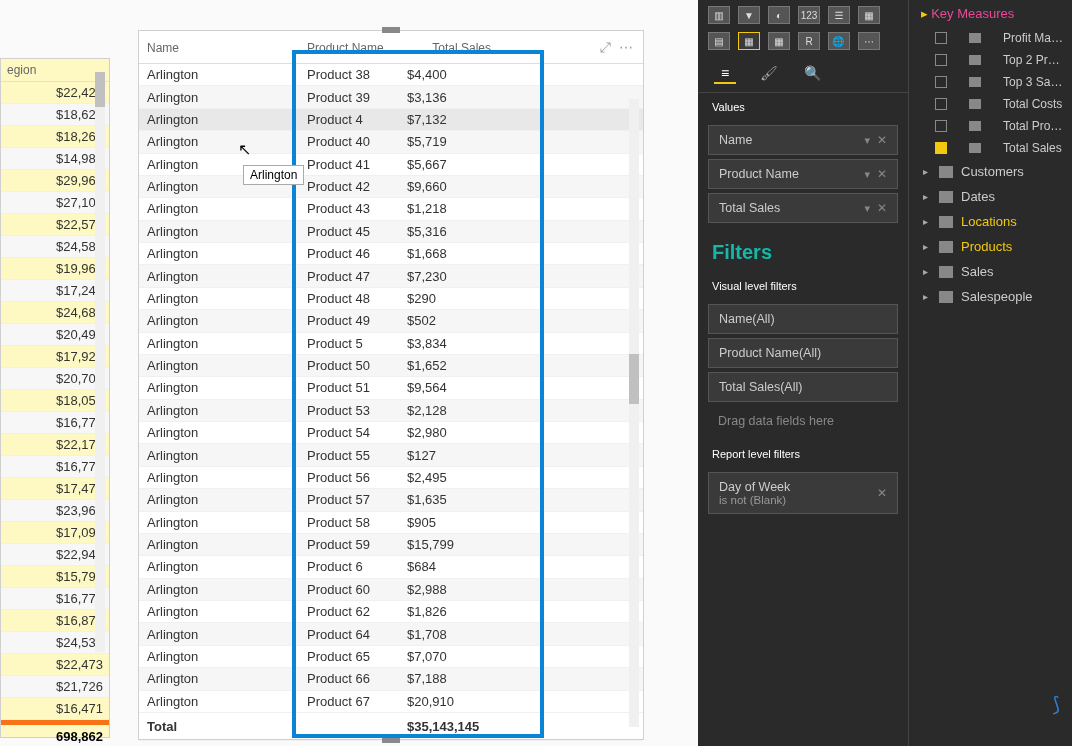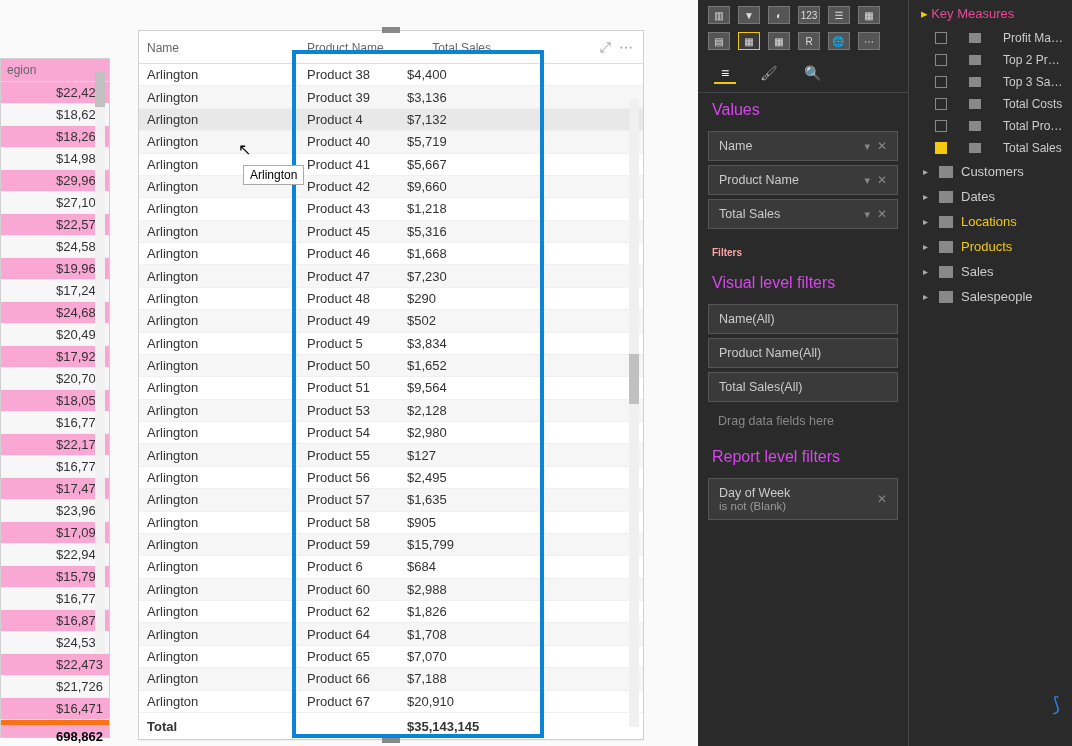--- a/index.html
+++ b/index.html
@@ -1,18 +1,18 @@
 <!DOCTYPE html>
 <html><head>
 <meta charset="utf-8">
 <style>
 *{box-sizing:border-box;margin:0;padding:0;font-family:'Segoe UI',Arial,sans-serif}
 body{background:#f9f9f9;width:1072px;height:746px;overflow:hidden;position:relative}
 .canvas{position:absolute;left:0;top:0;width:698px;height:746px;background:#fafafa}
-.left-table{position:absolute;left:0;top:58px;width:110px;height:680px;background:#f9a8d4;border:1px solid #d0d0d0;font-size:13px}
+.left-table{position:absolute;left:0;top:58px;width:110px;height:680px;background:#fef9c3;border:1px solid #d0d0d0;font-size:13px}
 .left-table .hdr{padding:4px 6px;color:#666;border-bottom:1px solid #e0e0e0;font-size:12px}
 .left-table .row{padding:3px 6px;text-align:right;color:#333;border-bottom:1px solid #f0f0f0}
 .left-table .row:nth-child(even){background:#f7f7f7}
 .left-table .total{font-weight:bold;border-top:5px solid #f97316;padding:4px 6px;text-align:right}
 .left-scroll{position:absolute;left:95px;top:72px;width:10px;height:580px;background:#f0f0f0}
 .left-scroll .thumb{position:absolute;top:0;width:10px;height:35px;background:#c0c0c0}
 .main-visual{position:absolute;left:138px;top:30px;width:506px;height:710px;background:#fff;border:1px solid #d0d0d0}
 .main-visual .handles{position:absolute;top:-4px;left:50%;width:18px;height:6px;background:#888;transform:translateX(-50%)}
 .main-visual .handles.b{top:auto;bottom:-4px}
 .main-visual .actions{position:absolute;top:8px;right:10px;display:flex;gap:8px;color:#999;font-size:14px}
@@ -29,22 +29,22 @@
 .main-scroll .thumb{position:absolute;top:255px;width:10px;height:50px;background:#c0c0c0}
 .tooltip{position:absolute;left:243px;top:165px;background:#fff;border:1px solid #aaa;padding:2px 6px;font-size:12px;z-index:10}
 .cursor{position:absolute;left:238px;top:140px;z-index:11;font-size:16px;color:#000}
 .vizpane{position:absolute;left:698px;top:0;width:210px;height:746px;background:#2a2a2a;color:#ccc;font-size:13px}
 .viz-icons{padding:6px 10px;display:flex;flex-wrap:wrap;gap:8px}
 .viz-icons .ic{width:22px;height:18px;background:#555;border:1px solid #777;display:flex;align-items:center;justify-content:center;font-size:10px;color:#ddd}
 .viz-icons .ic.sel{background:#3a3a3a;border-color:#f2c811}
 .mode-row{display:flex;gap:22px;padding:8px 16px;border-bottom:1px solid #444}
 .mode-row .m{width:22px;height:20px;border-bottom:2px solid transparent;display:flex;align-items:center;justify-content:center;color:#aaa;font-size:14px}
 .mode-row .m.active{border-bottom-color:#f2c811;color:#fff}
-.sect-h{padding:8px 14px;color:#d946ef;font-size:16px}
-.sect-h.big{color:#fca5a5;font-size:10px;font-weight:600;padding-top:14px}
+.sect-h{padding:8px 14px;color:#ffffff;font-size:11px}
+.sect-h.big{color:#14b8a6;font-size:20px;font-weight:600;padding-top:14px}
 .well{margin:4px 10px;padding:7px 10px;background:#3a3a3a;border:1px solid #555;display:flex;justify-content:space-between;align-items:center;font-size:12.5px}
 .well .drop{color:#888;font-size:11px}
 .well .x{color:#888;cursor:pointer;font-size:12px}
 .drag-hint{margin:4px 10px;padding:8px 10px;color:#888;font-size:12.5px}
 .fields{position:absolute;left:908px;top:0;width:164px;height:746px;background:#2a2a2a;color:#ccc;font-size:13px;border-left:1px solid #444}
 .fields .title{padding:6px 12px;color:#ec4899;font-size:13px}
 .fields .title::before{content:"▸ ";color:#f2c811}
 .field-item{padding:4px 8px 4px 26px;display:flex;align-items:center;gap:22px;font-size:12px;position:relative}
 .field-item .cb{width:12px;height:12px;border:1px solid #888;background:#2a2a2a;flex-shrink:0}
 .field-item .cb.on{background:#f2c811;border-color:#f2c811}

